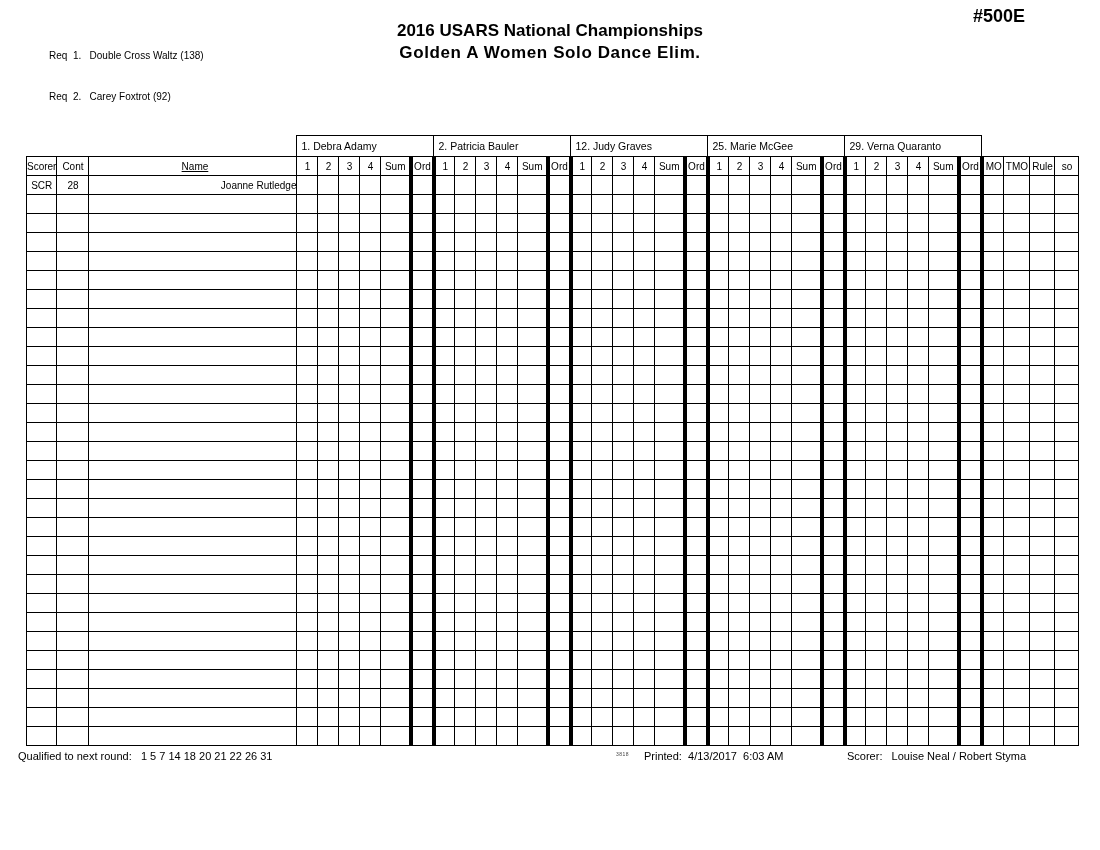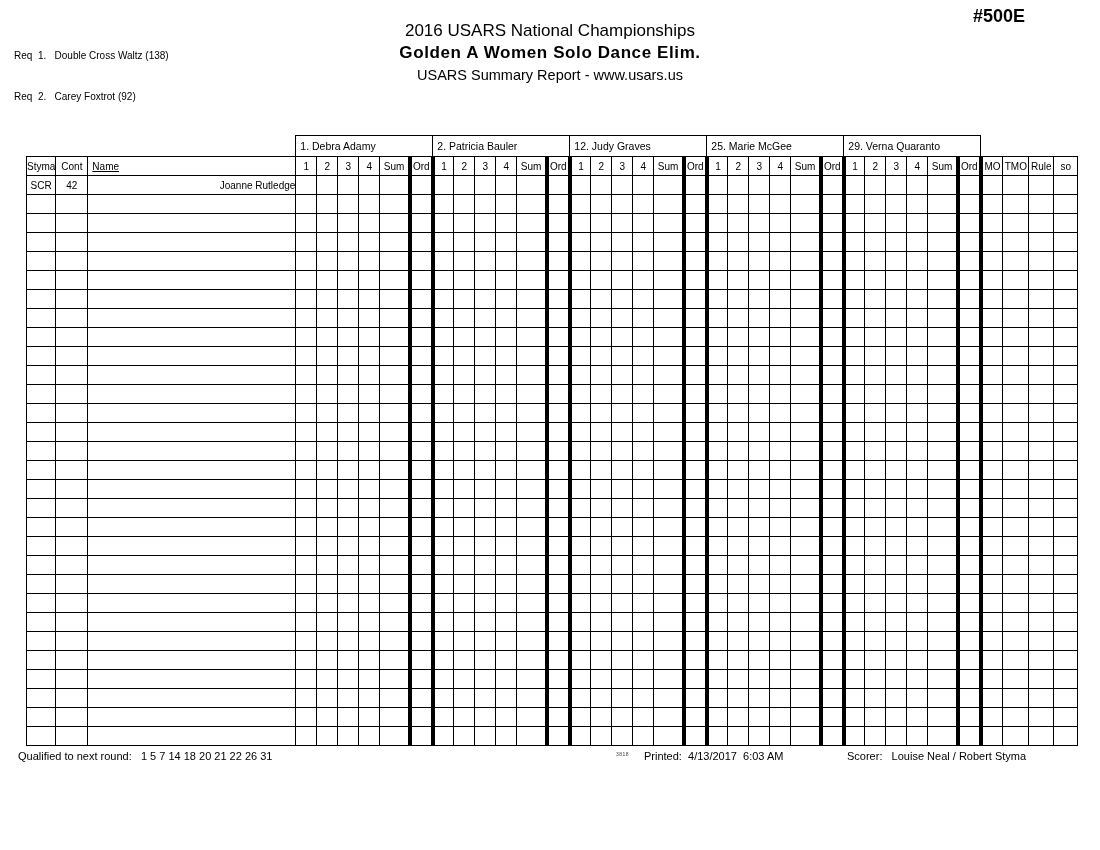--- a/index.html
+++ b/index.html
@@ -6,25 +6,25 @@
   body{
     width:1100px;height:850px;position:relative;overflow:hidden;
     font-family:"Liberation Sans","DejaVu Sans",sans-serif;
     color:#000000;
     -webkit-font-smoothing:none;
   }
   .abs{position:absolute;}
 
   
   #reqs{left:14px;top:22px;font-size:10px;line-height:13.5px;white-space:pre;}
-  .req-line{white-space:pre;}
+  .req-line{white-space:pre;margin-left:35px;}
 
   
   #titleblock{left:0;top:20px;width:1100px;text-align:center;}
-  #t-main{font-size:17px;font-weight:normal;line-height:21px;letter-spacing:0px;}
+  #t-main{font-size:17px;font-weight:bold;line-height:21px;letter-spacing:0px;}
   #t-venue{font-size:14px;line-height:19px;}
   #t-event{font-size:17px;font-weight:bold;line-height:24px;letter-spacing:0.6px;}
   #t-report{font-size:14.5px;line-height:21px;}
 
   #eventnum{right:75px;top:6px;font-size:18px;font-weight:bold;}
 
   
   #grid{left:26px;top:135px;}
   table{border-collapse:collapse;table-layout:fixed;}
   td{
@@ -32,21 +32,21 @@
     font-size:10px;
     padding:0;
     height:19px;
     box-sizing:border-box;
     overflow:hidden;
     white-space:nowrap;
   }
   td.noborder{border:none;}
   .judge-hdr{font-size:10.5px;text-align:left;padding-left:4px;height:21px;}
   .colhdr{text-align:center;height:19px;font-size:10px;}
-  .colhdr.left{text-align:left;padding-left:4px;text-decoration:underline;}
+  .colhdr.left{text-align:center;padding-left:4px;text-decoration:underline;}
   .cell-left{text-align:right;padding-left:4px;}
   .cell-center{text-align:center;}
   
   .thickL{border-left:4px solid #000;}
   .thickR{border-right:4px solid #000;}
   #f-qual{left:18px;top:750px;font-size:11px;white-space:pre;}
   #f-code{left:616px;top:751px;font-size:5px;letter-spacing:0.5px;color:#444;}
   #f-printed{left:644px;top:750px;font-size:11px;white-space:pre;}
   #f-scorer{left:847px;top:750px;font-size:11px;white-space:pre;}
 </style>
@@ -54,21 +54,20 @@
 <body>
 
 <div class="abs" id="reqs">
   <div class="req-line">Req  1.   Double Cross Waltz (138)</div>
   <div class="req-line">Req  2.   Carey Foxtrot (92)</div>
 </div>
 
 <div class="abs" id="titleblock">
   <div id="t-main">2016 USARS National Championships</div>
   <div id="t-event">Golden A Women Solo Dance Elim.</div>
-  <div id="t-report">USARS Summary Report - www.usars.us</div>
 </div>
 <div class="abs" id="eventnum">#500E</div>
 
 <div class="abs" id="grid">
   <table>
     <colgroup>
       <col style="width:27px">
         <col style="width:32px">
         <col style="width:208px">
       <col style="width:21px">
@@ -112,21 +111,21 @@
           <td class="noborder"></td>
           <td class="noborder"></td>
           <td class="judge-hdr" colspan="6">1.   Debra Adamy</td>
           <td class="judge-hdr" colspan="6">2.   Patricia Bauler</td>
           <td class="judge-hdr" colspan="6">12.  Judy Graves</td>
           <td class="judge-hdr" colspan="6">25.  Marie McGee</td>
           <td class="judge-hdr" colspan="6">29.  Verna Quaranto</td>
           <td class="noborder" colspan="4"></td>
         </tr>
         <tr>
-          <td class="colhdr">Styma</td>
+          <td class="colhdr">Scorer</td>
           <td class="colhdr">Cont</td>
           <td class="colhdr left">Name</td>
           <td class="colhdr">1</td>
           <td class="colhdr">2</td>
           <td class="colhdr">3</td>
           <td class="colhdr">4</td>
           <td class="colhdr">Sum</td>
           <td class="colhdr thickL thickR">Ord</td>
           <td class="colhdr">1</td>
           <td class="colhdr">2</td>
@@ -152,21 +151,21 @@
           <td class="colhdr">4</td>
           <td class="colhdr">Sum</td>
           <td class="colhdr thickL thickR">Ord</td>
           <td class="colhdr">MO</td>
           <td class="colhdr">TMO</td>
           <td class="colhdr">Rule</td>
           <td class="colhdr">so</td>
         </tr>
         <tr>
           <td class="cell-center">SCR</td>
-          <td class="cell-center">42</td>
+          <td class="cell-center">28</td>
           <td class="cell-left">Joanne Rutledge</td>
           <td class="cell-center"></td>
           <td class="cell-center"></td>
           <td class="cell-center"></td>
           <td class="cell-center"></td>
           <td class="cell-center"></td>
           <td class="cell-center thickL thickR"></td>
           <td class="cell-center"></td>
           <td class="cell-center"></td>
           <td class="cell-center"></td>

